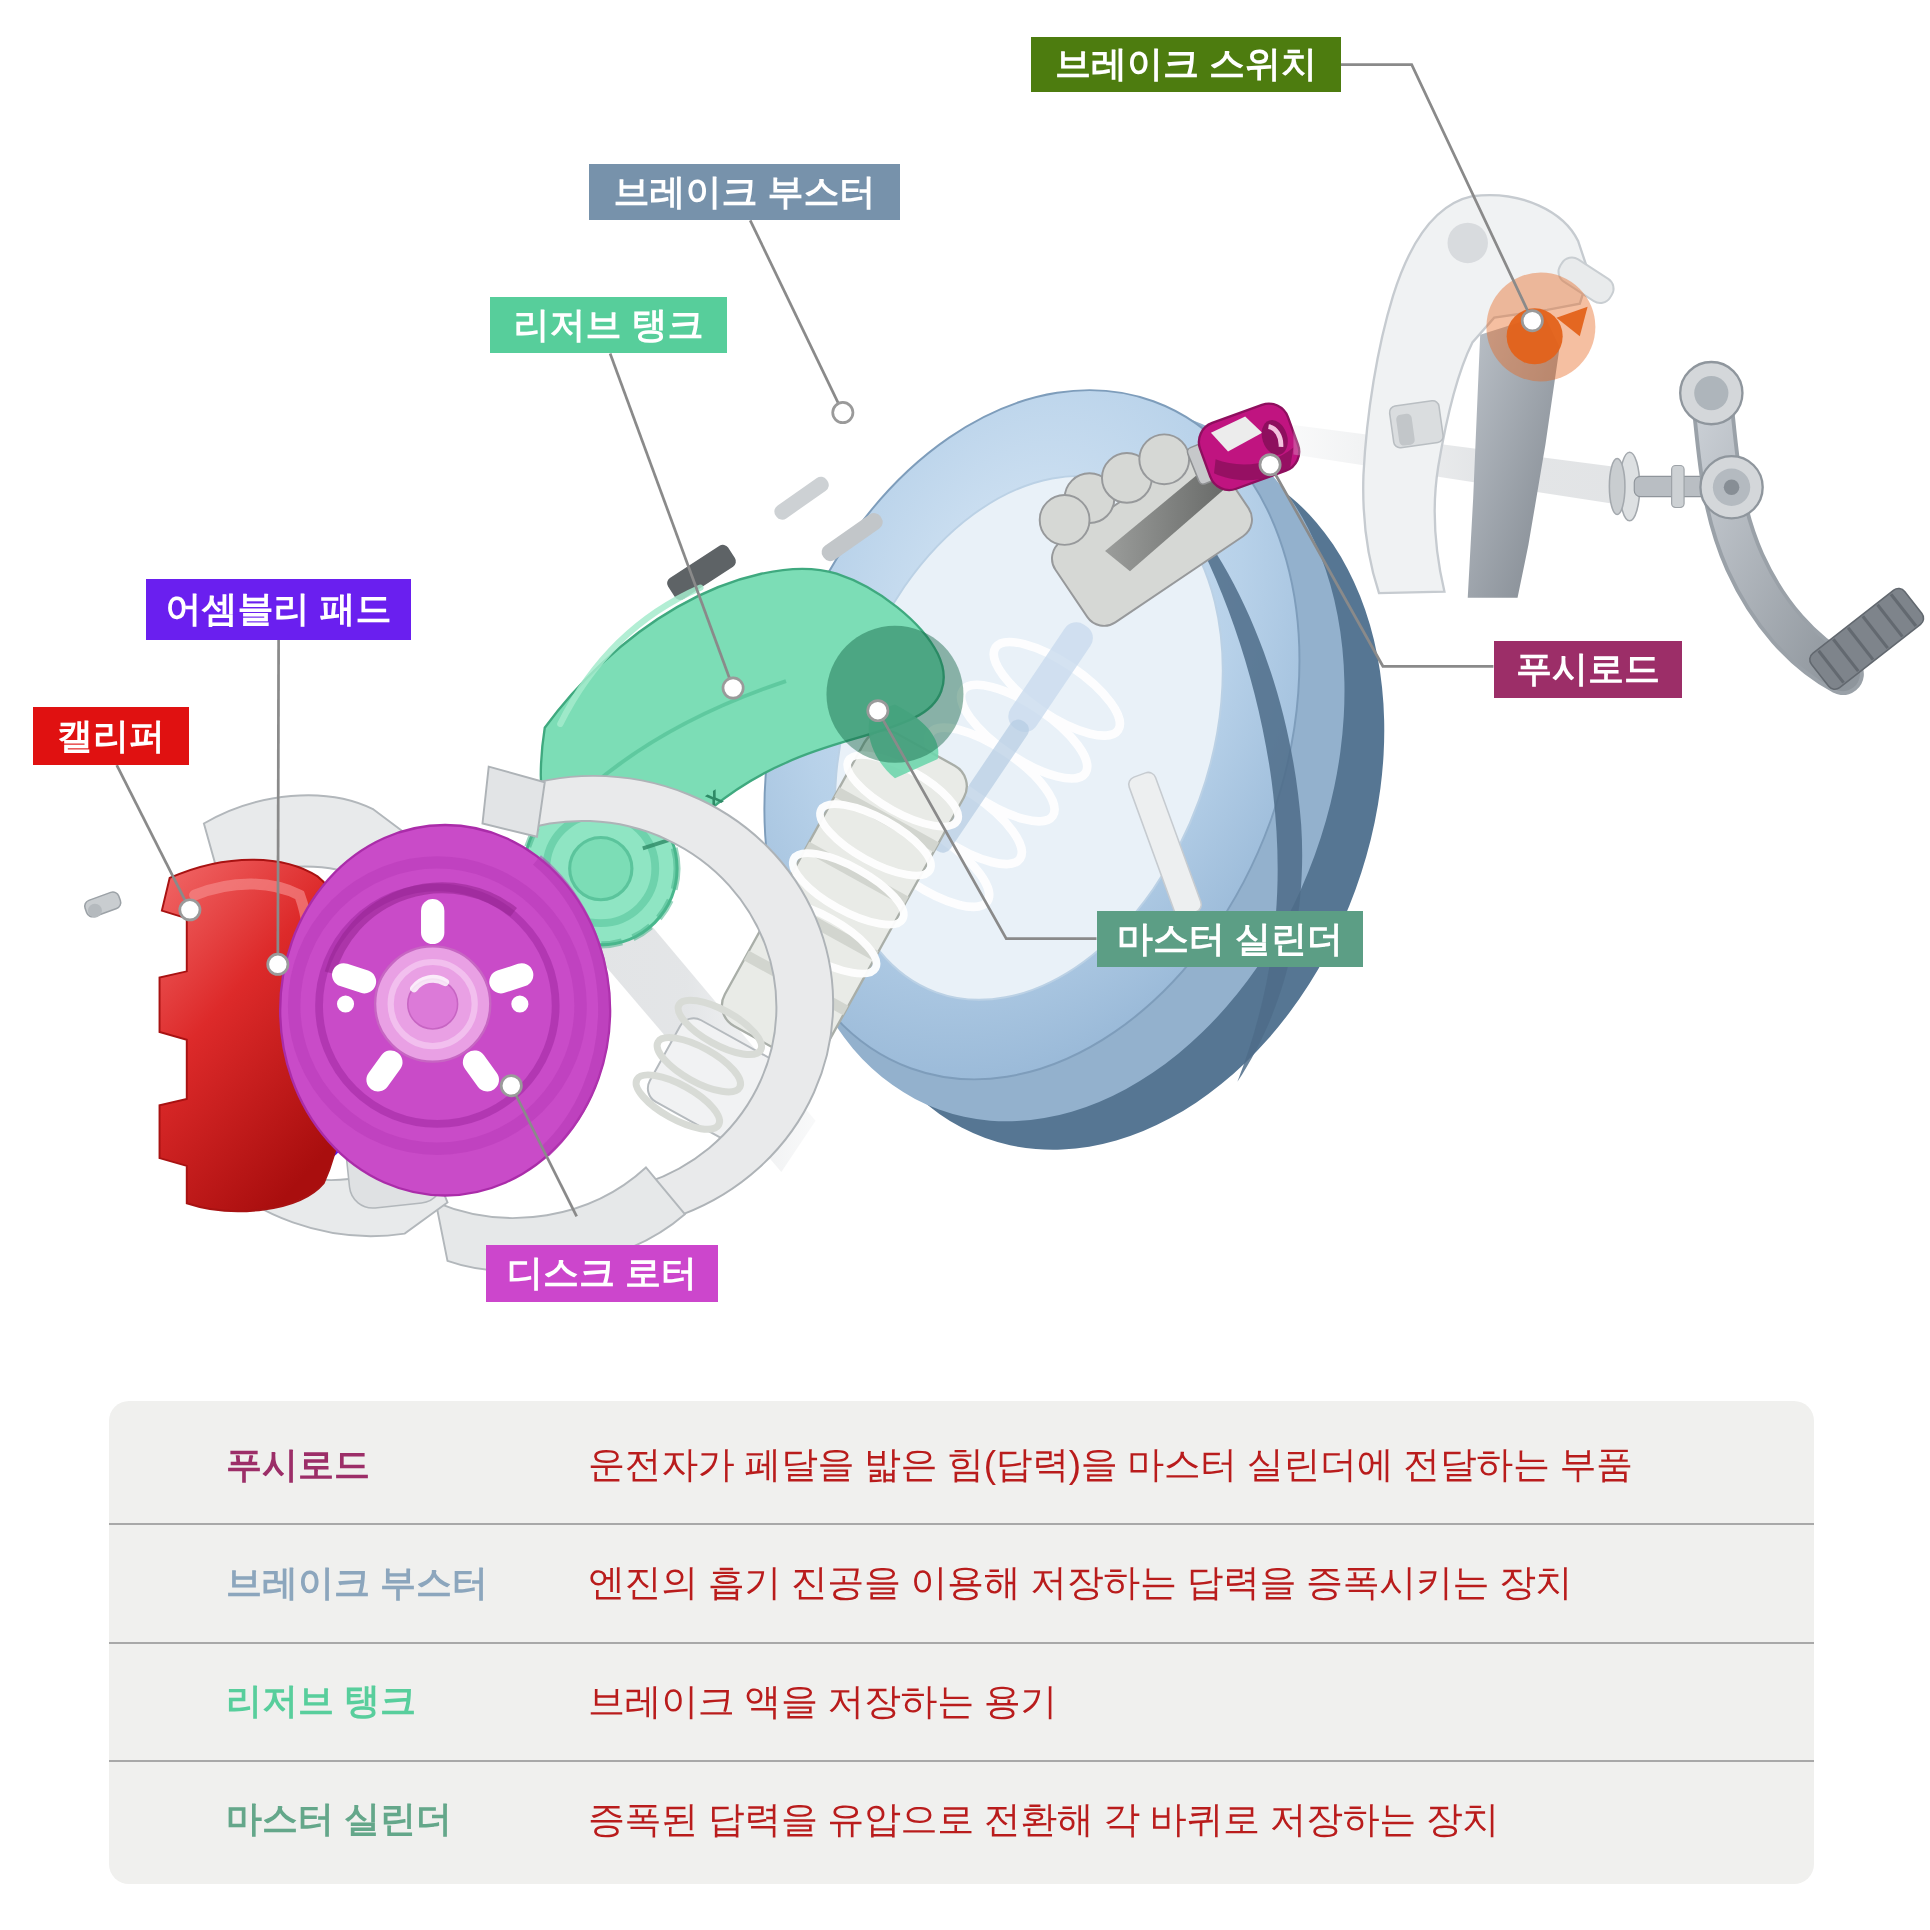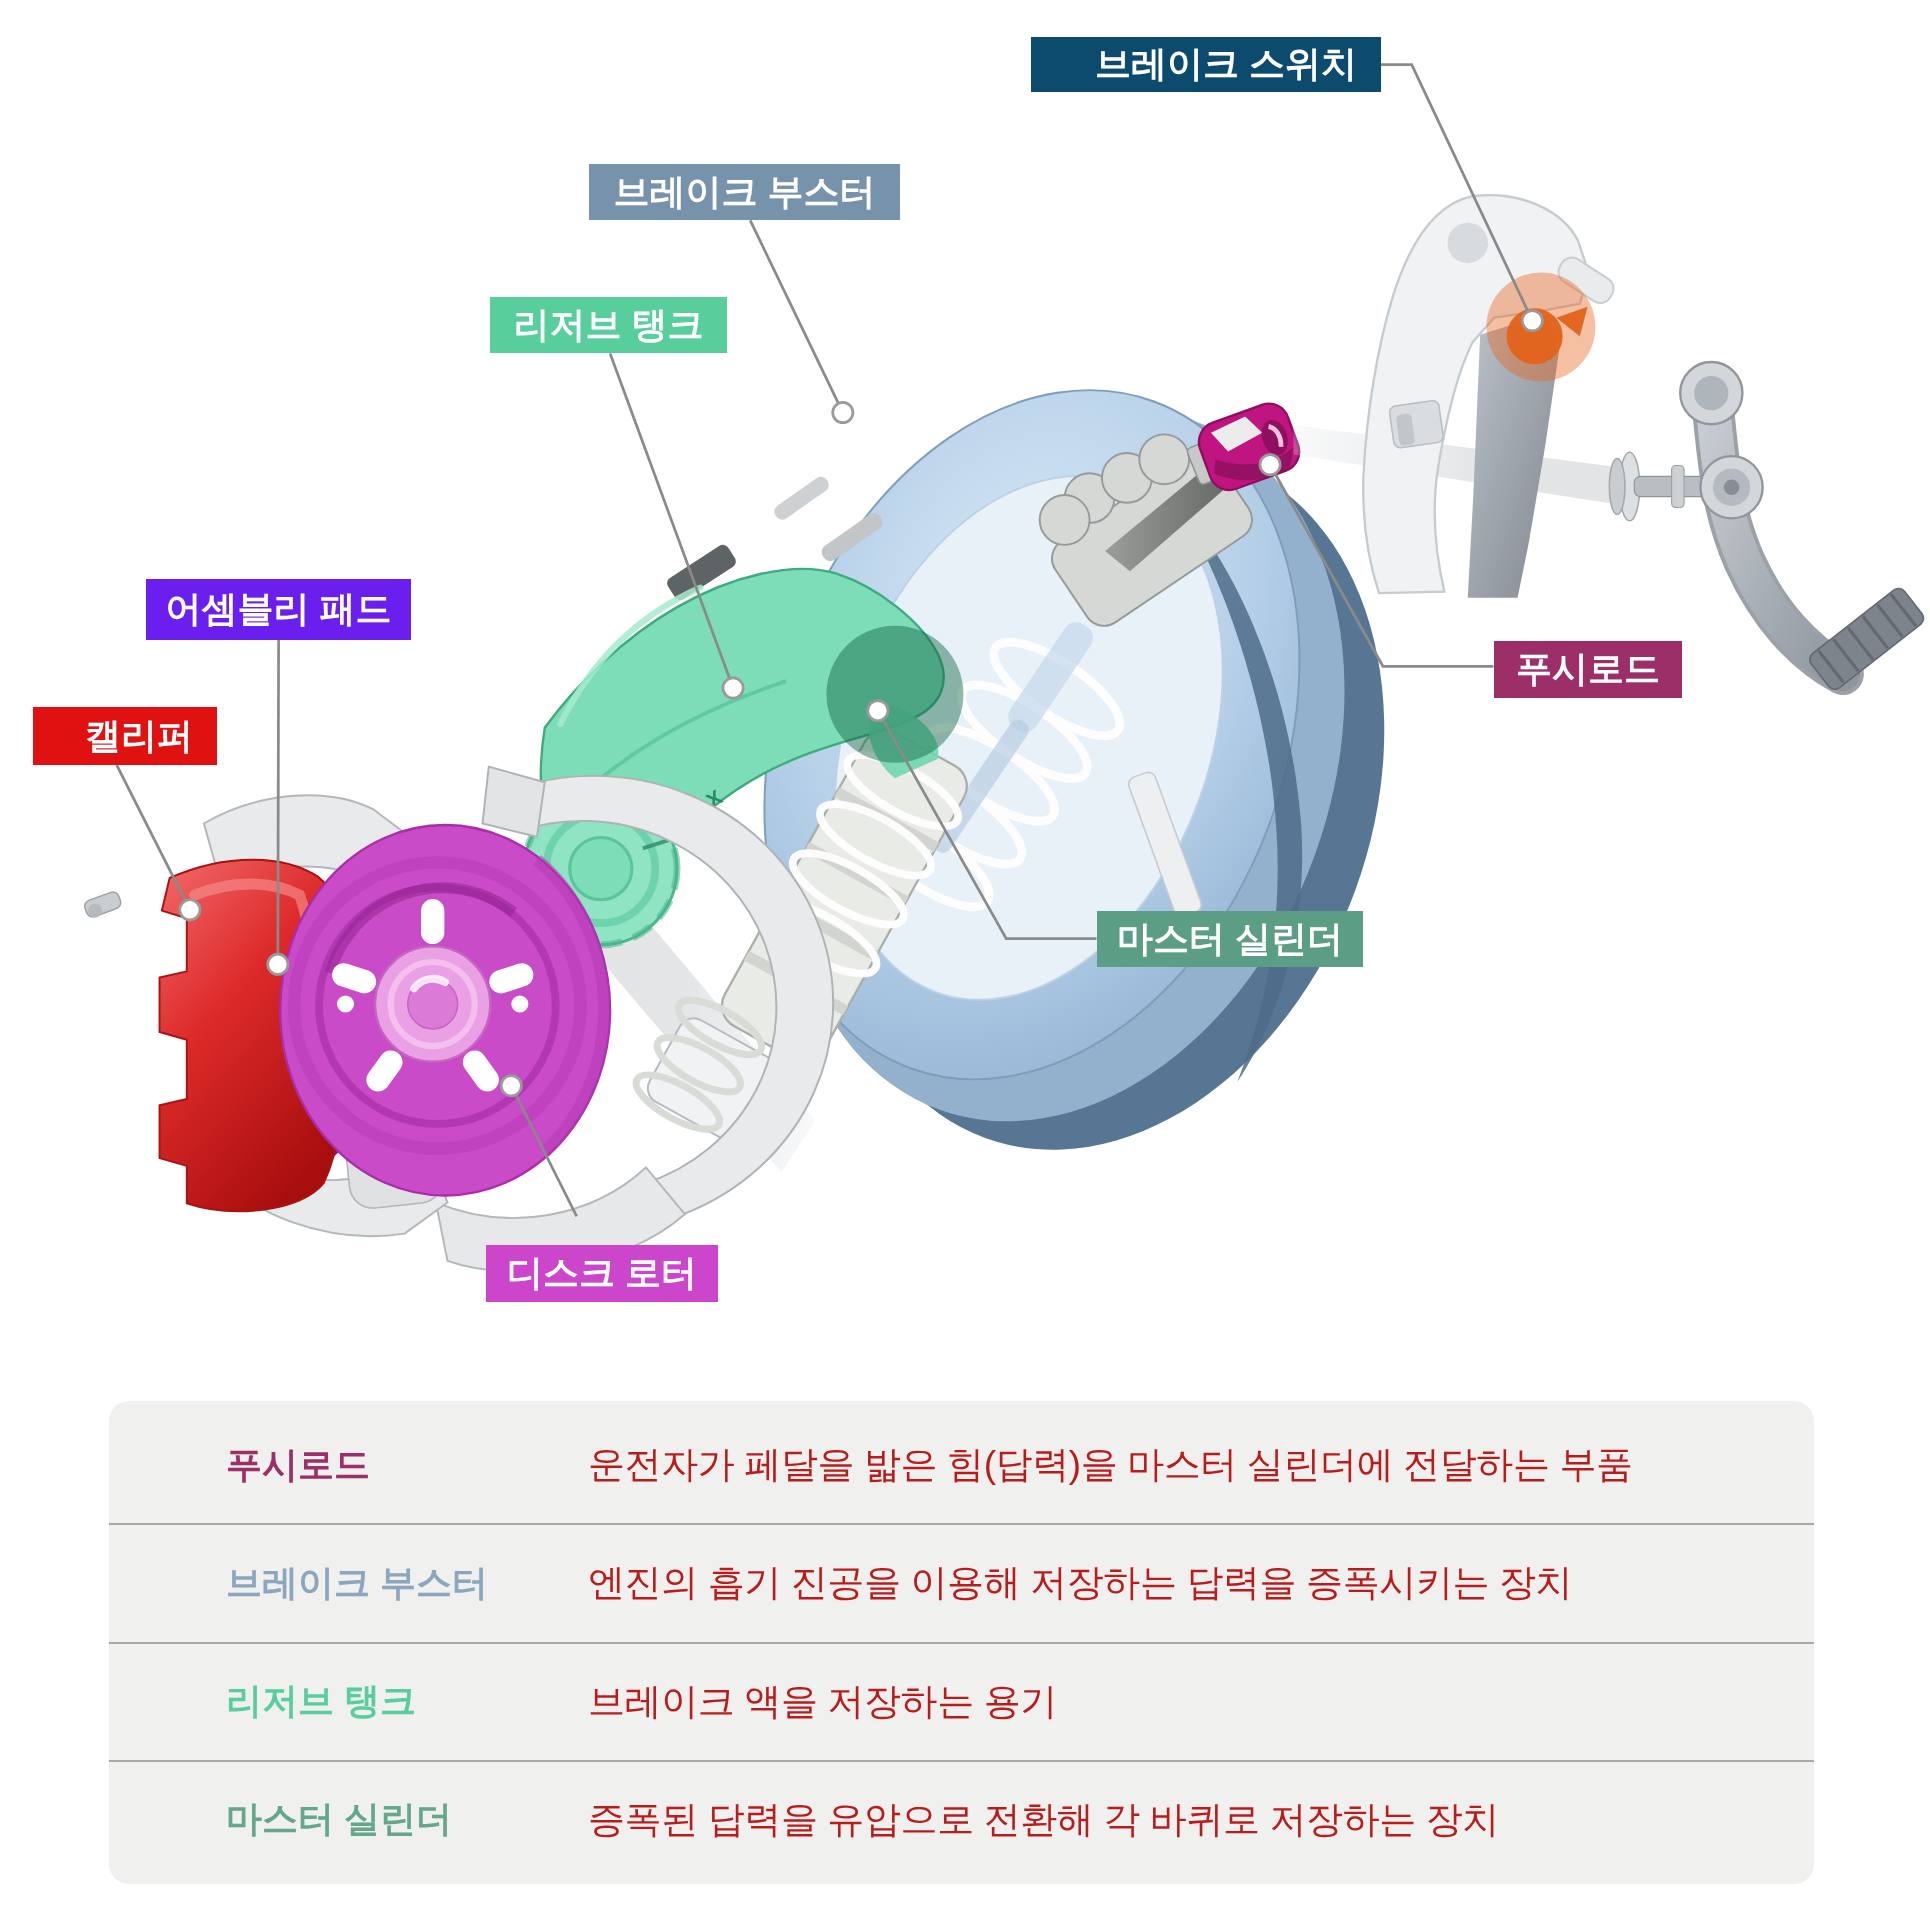--- a/index.html
+++ b/index.html
@@ -243,25 +243,25 @@
         <circle cx="1083" cy="530" r="13"></circle>
       <circle cx="942" cy="884" r="13"></circle>
         <circle cx="357" cy="1239" r="13"></circle>
       <circle cx="244" cy="1169" r="13"></circle>
         <circle cx="1632" cy="597" r="13"></circle>
       <circle cx="1128" cy="913" r="13"></circle>
         <circle cx="657" cy="1395" r="13"></circle>
     </g>
   </svg>
 
-  <div class="callout co-0" style="background: #0c4a6e; padding-left: 40px;">브레이크 스위치</div>
+  <div class="callout co-0" style="background: #4d7c0f;">브레이크 스위치</div>
   <div class="callout co-1" style="background: rgb(119, 146, 171);">브레이크 부스터</div>
   <div class="callout co-2" style="background: rgb(87, 206, 155);">리저브 탱크</div>
   <div class="callout co-3" style="background: rgb(106, 31, 239);">어셈블리 패드</div>
-  <div class="callout co-4" style="background: rgb(224, 17, 17); padding-left: 28px;">캘리퍼</div>
+  <div class="callout co-4" style="background: rgb(224, 17, 17);">캘리퍼</div>
   <div class="callout co-5" style="background: rgb(156, 46, 104);">푸시로드</div>
   <div class="callout co-6" style="background: rgb(92, 158, 133);">마스터 실린더</div>
   <div class="callout co-7" style="background: rgb(204, 70, 204); margin-top: 28px;">디스크 로터</div>
 
 
   <div id="spec-table">
     <div class="spec-row">
       <div class="spec-term" style="color: rgb(156, 46, 104);">푸시로드</div>
       <div class="spec-desc">운전자가 페달을 밟은 힘(답력)을 마스터 실린더에 전달하는 부품</div>
     </div>

